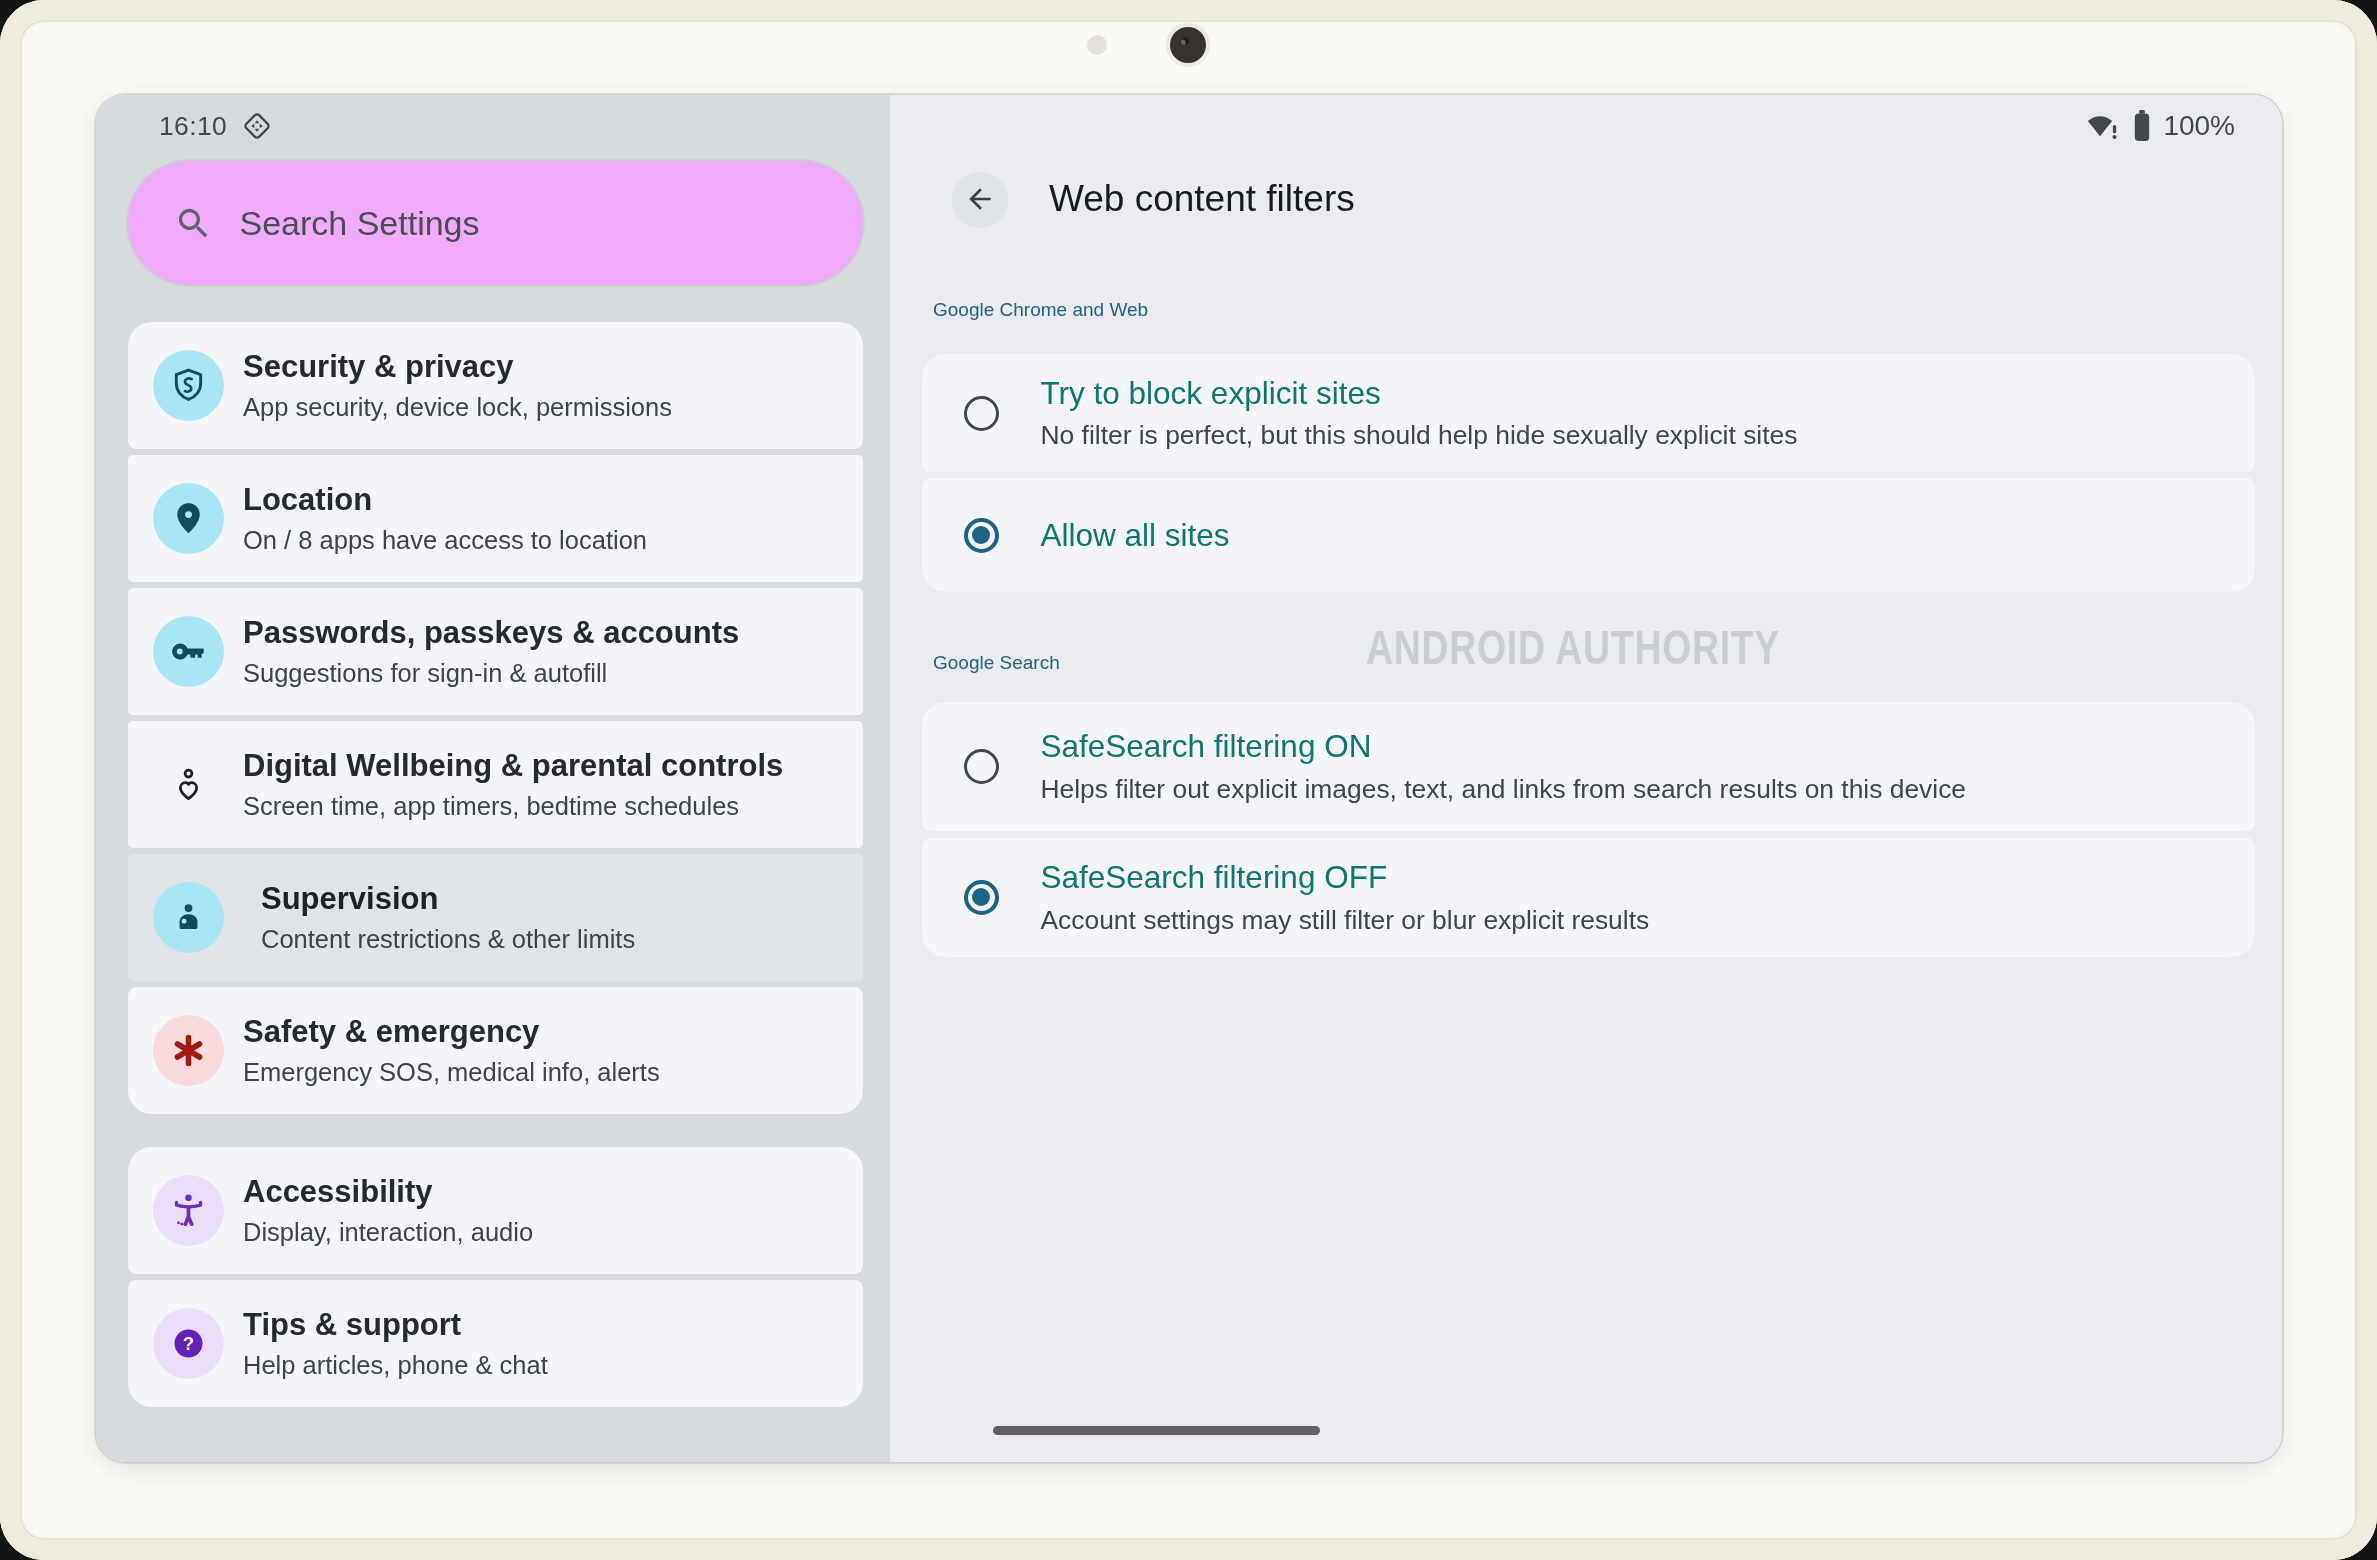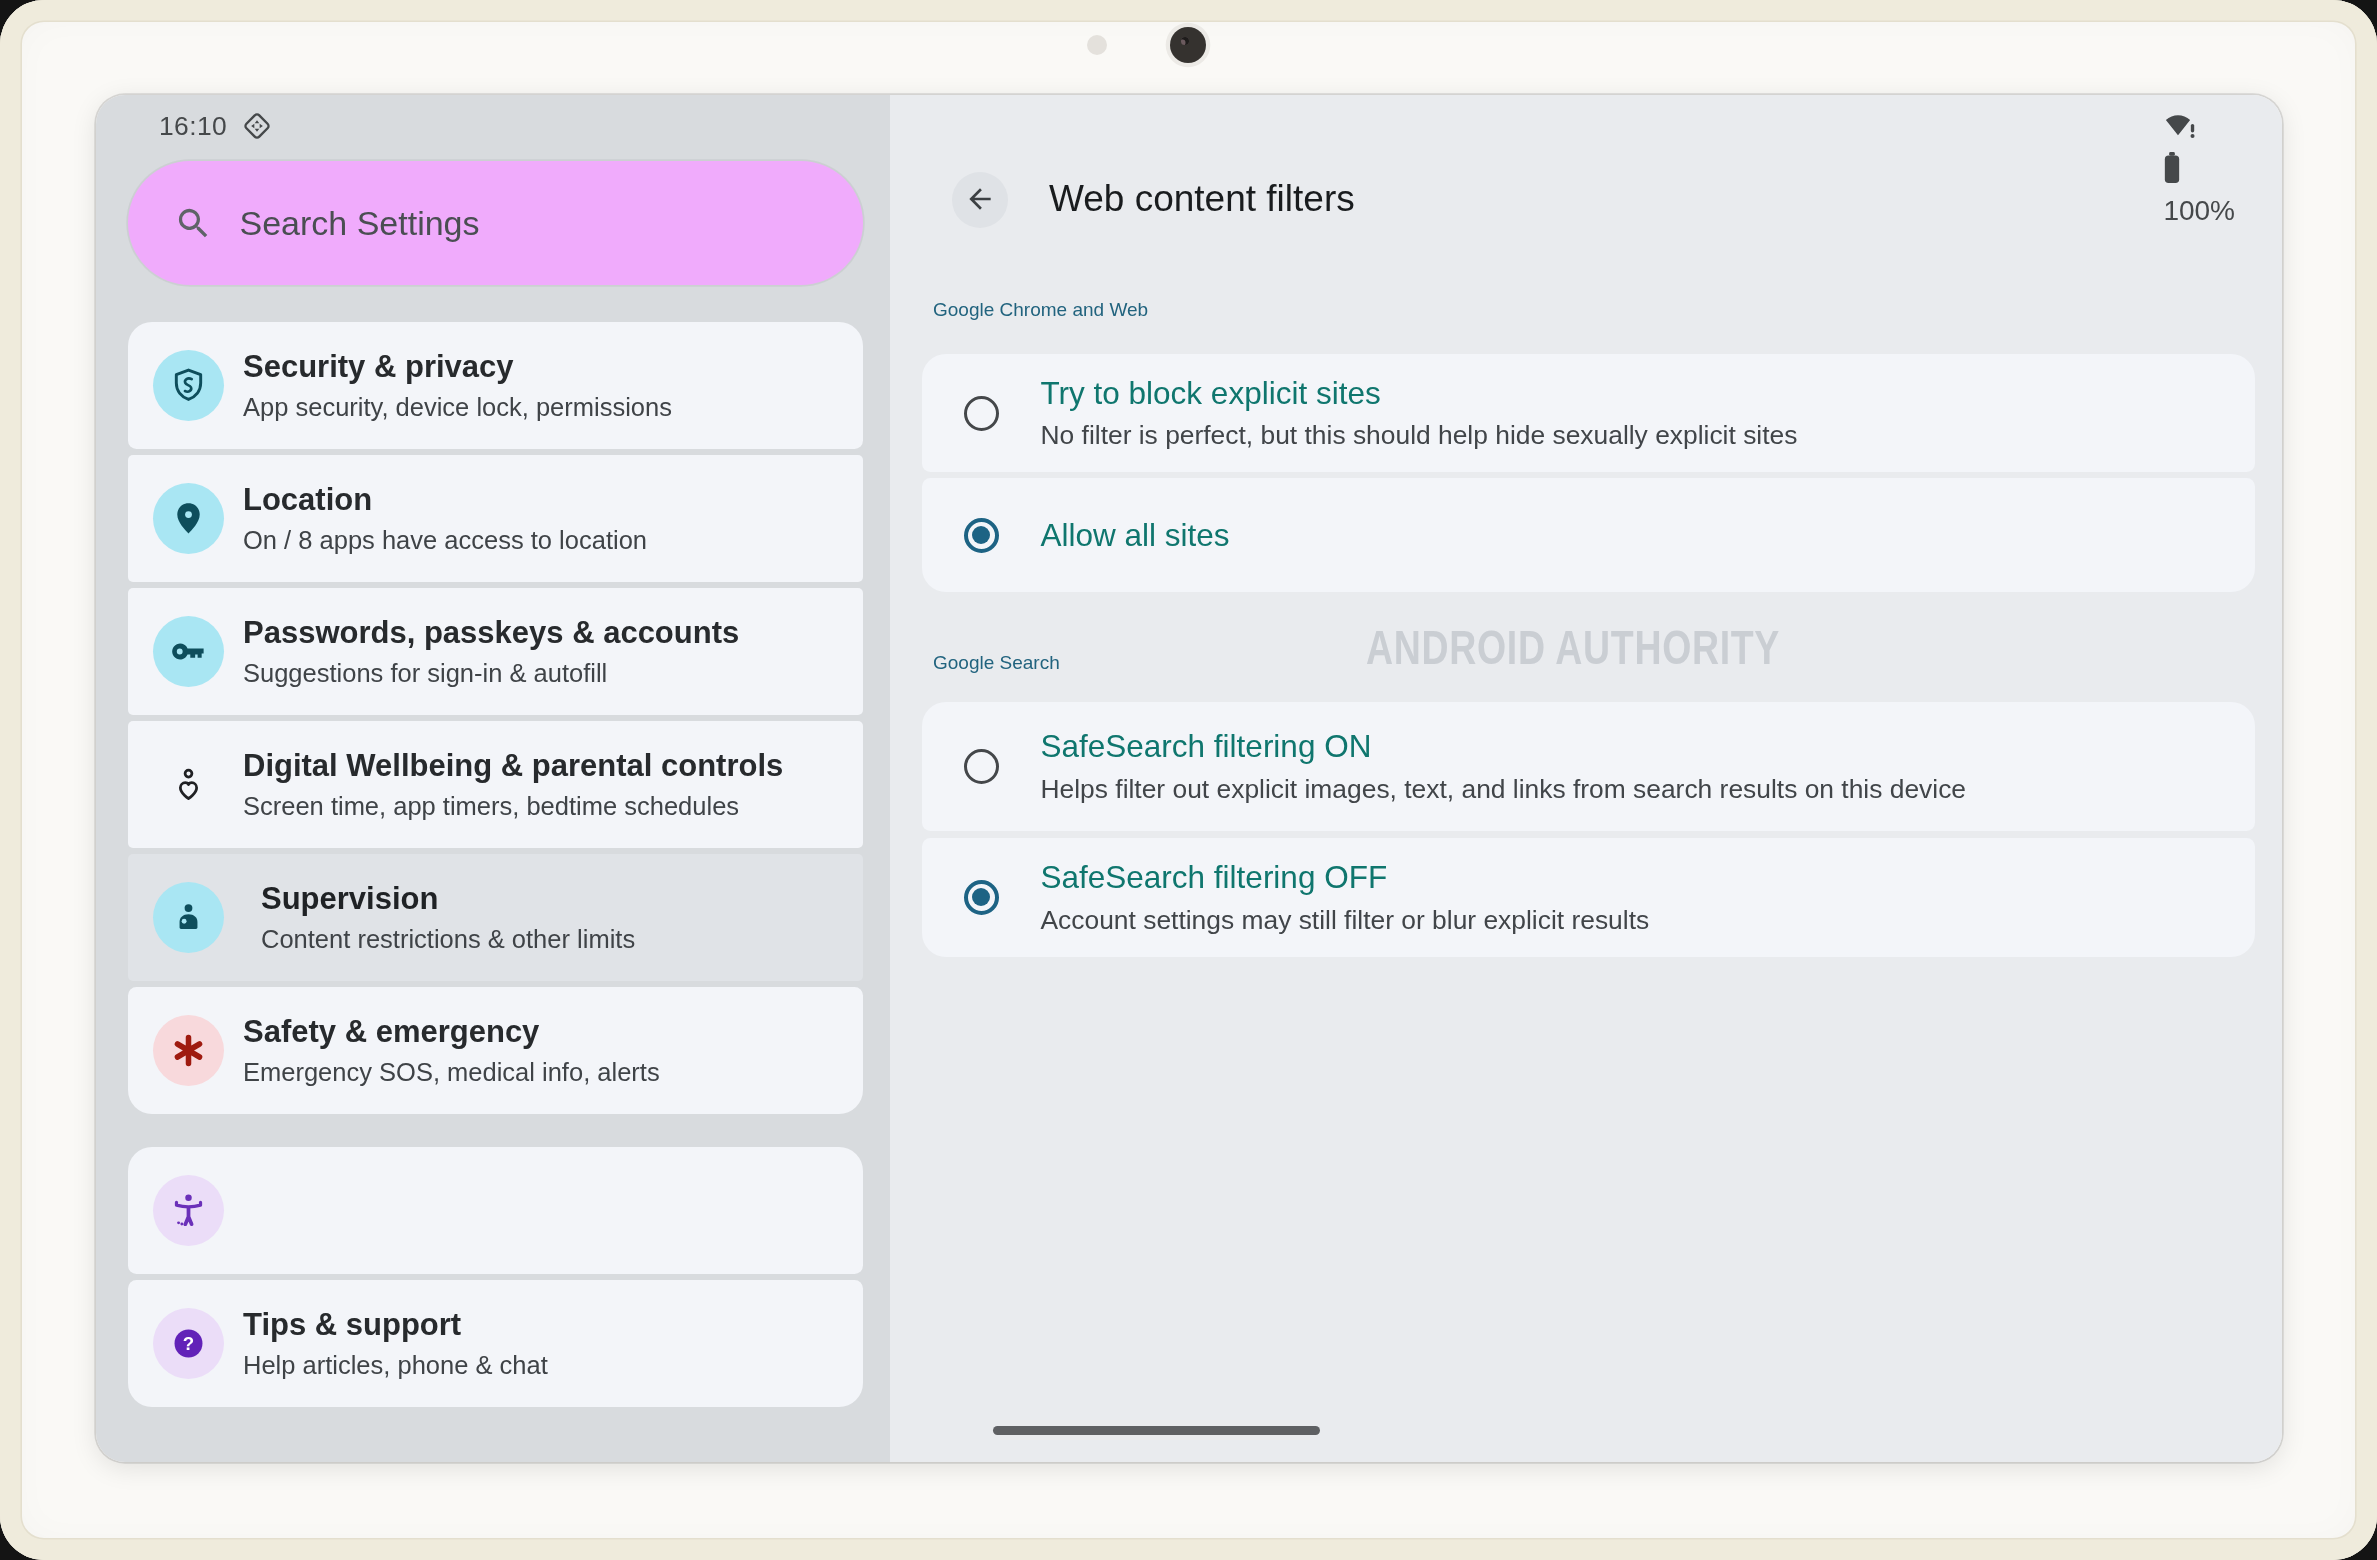--- a/index.html
+++ b/index.html
@@ -38,21 +38,21 @@
   .icon-circle.lav  { background:#EBDDF8; }
   .icon-circle.bare { background:transparent; }
   .icon-circle svg { width:39px; height:39px; }
   .nav-text { margin-left:19px; display:flex; flex-direction:column; gap:7.7px; }
   .nav-title { font-size:31px; font-weight:700; color:#272A2D; }
   .nav-item.selected .nav-title { font-weight:700; color:#1F2225; }
   .nav-sub { font-size:25.5px; color:#3F4347; }
 
   
   .main { position:relative; flex:1; height:100%; background:#E9EBEE; }
-  .status-right { position:absolute; top:13.6px; right:47px; display:flex; gap:12px; height:34px;flex-direction:column; }
+  .status-right { position:absolute; top:13.6px; right:47px; display:flex; align-items:center; gap:12px; height:34px; }
   .status-batt-text { font-size:28px; color:#45484A; }
   .back-btn { position:absolute; left:62px; top:77px; width:56px; height:56px; border-radius:50%;
               background:#DFE2E6; display:flex; align-items:center; justify-content:center; cursor:pointer; }
   .page-title { position:absolute; left:159px; top:83px; font-size:37px; font-weight:500; color:#191C1E; }
   .section-label { position:absolute; left:43px; font-size:19px; font-weight:500; color:#21637E; }
   .watermark { position:absolute; left:476px; top:525px; font-size:48px; font-weight:700; color:#C7CBD1;
                letter-spacing:0.9px; transform:scaleX(0.78); transform-origin:left center; white-space:nowrap; opacity:0.9; }
   .opt-group { position:absolute; left:31.5px; width:1333px; display:flex; flex-direction:column; gap:6px; }
   .opt-card { background:#F3F5F9; border-radius:8.5px; display:flex; align-items:center; cursor:pointer; }
   .opt-card.first { border-radius:24px 24px 8.5px 8.5px; }
@@ -183,20 +183,24 @@
           <div class="icon-circle lav">
             <svg viewBox="0 0 24 24" fill="none" stroke="#6B30B9" stroke-width="2" stroke-linecap="round">
               <circle cx="12" cy="4.2" r="2" fill="#6B30B9" stroke="none"></circle>
               <path d="M4.6 8.7q7.4 2 14.8 0M4.6 8.7v-1.7M19.4 8.7v-1.7"></path>
               <path d="M12 10.6v5.2M12 15.8l-1.9 4.6M12 15.8l1.9 4.6" stroke-width="2.3"></path>
               <circle cx="5.9" cy="19.6" r="0.9" fill="#6B30B9" stroke="none"></circle>
               <circle cx="7.9" cy="20.3" r="0.9" fill="#6B30B9" stroke="none"></circle>
               <circle cx="9.9" cy="20.7" r="0.9" fill="#6B30B9" stroke="none"></circle>
             </svg>
           </div>
+          <div class="nav-text">
+            <div class="nav-title">Accessibility</div>
+            <div class="nav-sub">Display, interaction, audio</div>
+          </div>
         </div>
 
         <div class="nav-item last">
           <div class="icon-circle lav">
             <svg viewBox="0 0 24 24">
               <circle cx="12" cy="12" r="8.6" fill="#6222B8"></circle>
               <text x="12" y="16.1" font-size="11.5" font-weight="bold" text-anchor="middle" fill="#FFFFFF" font-family="Liberation Sans, DejaVu Sans, sans-serif">?</text>
             </svg>
           </div>
           <div class="nav-text">

